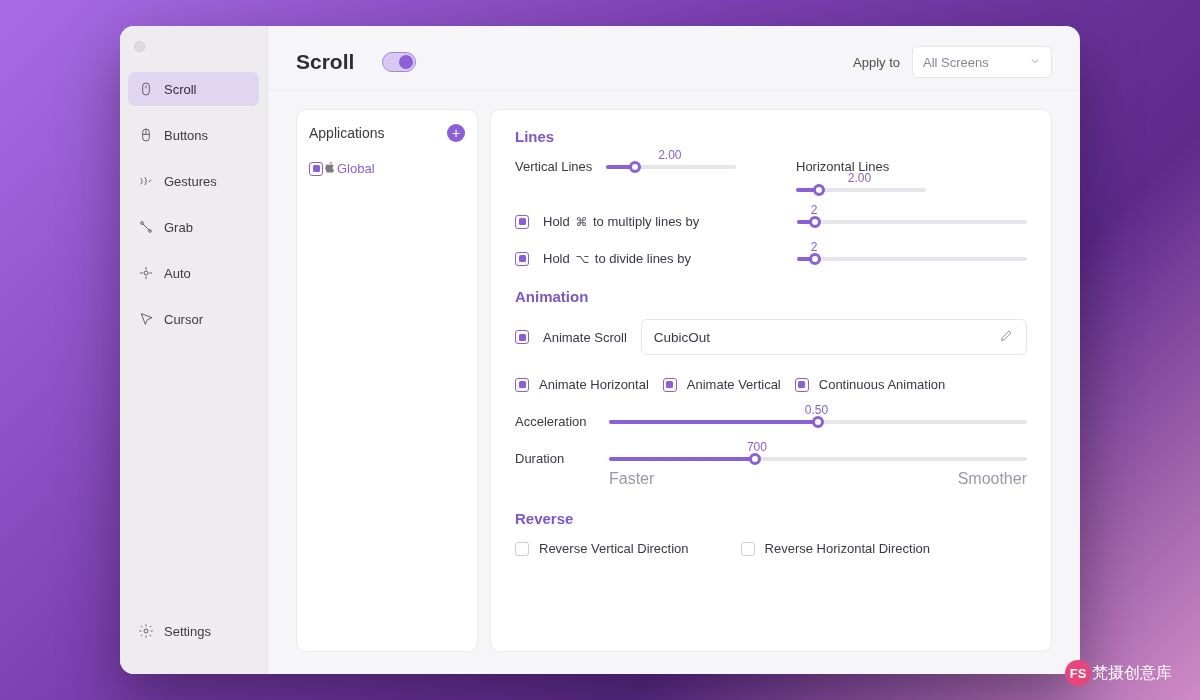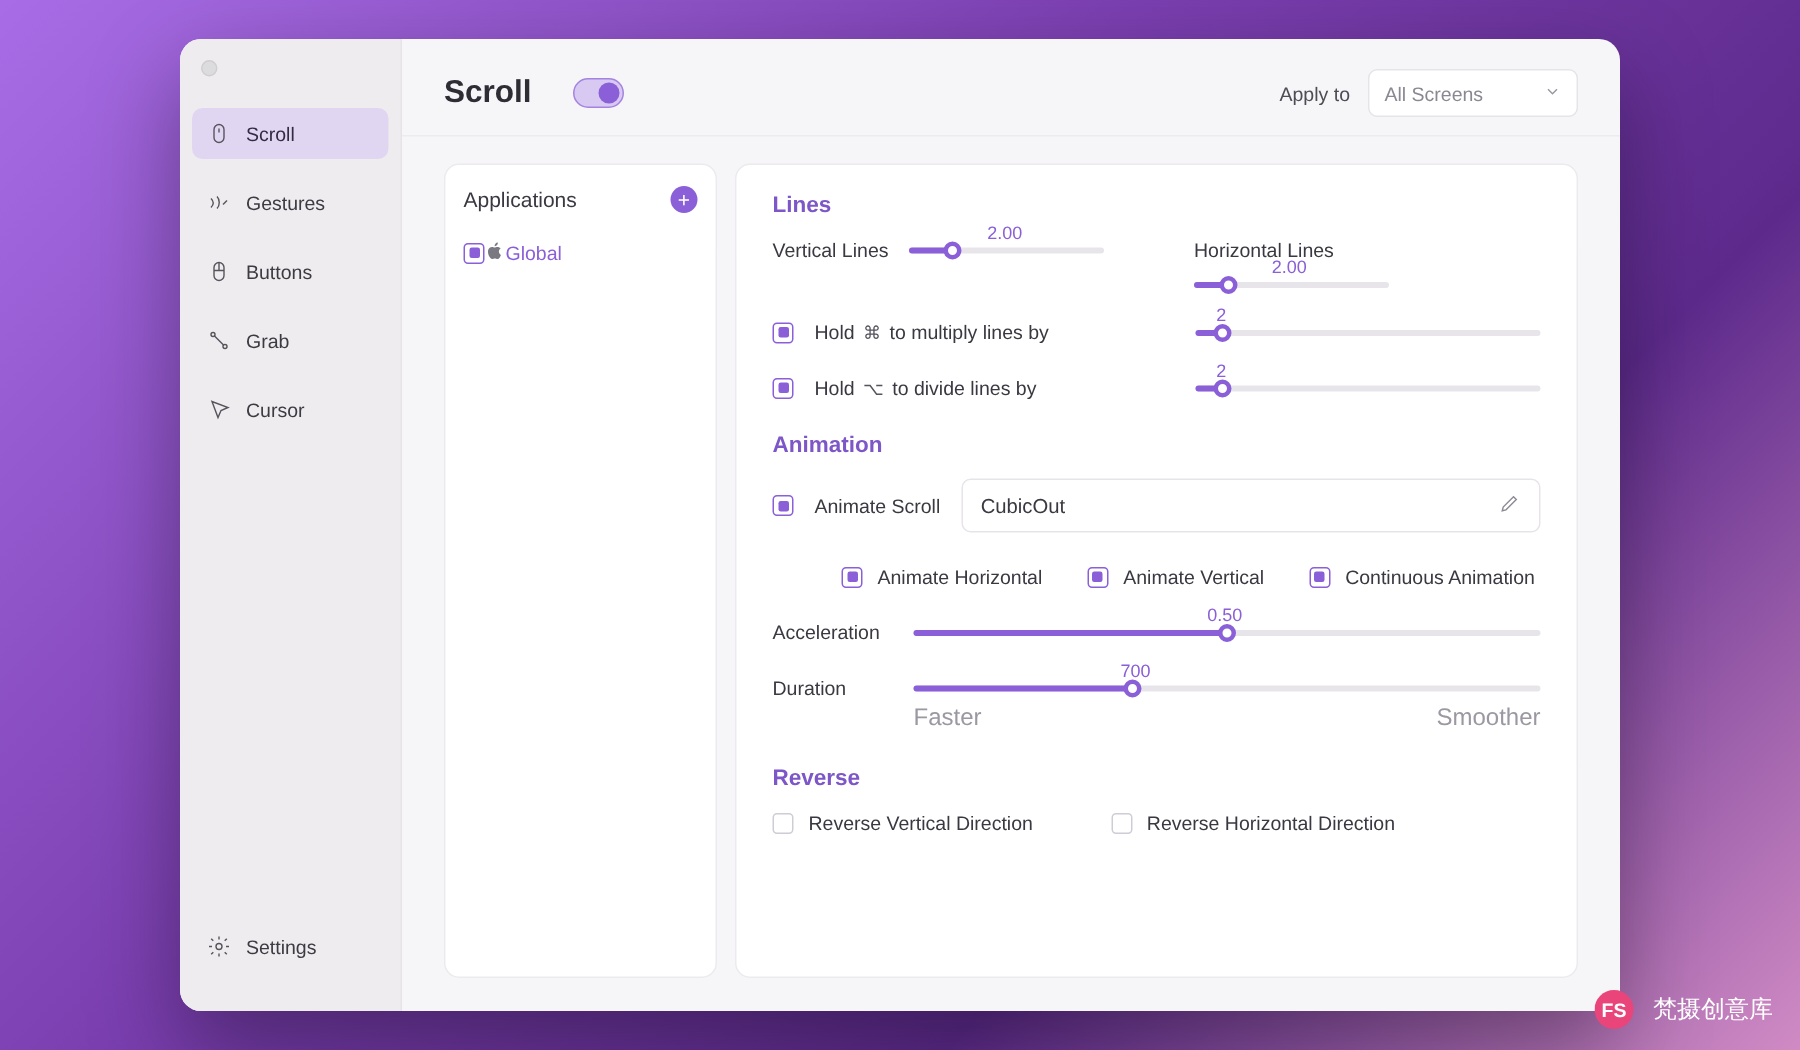--- a/index.html
+++ b/index.html
@@ -80,27 +80,27 @@
   .slider{ height:4px; background:#e7e5ea; border-radius:4px; position:relative; }
   .slider .fill{ position:absolute; left:0; top:0; bottom:0; background:#8a5fd8; border-radius:4px;}
   .slider .thumb{ position:absolute; top:50%; width:12px; height:12px; border-radius:50%; background:#fff; border:3px solid #8a5fd8; transform:translate(-50%,-50%); }
   .two-col{ display:flex; gap:50px; }
   .col{ flex:1; }
   .select-field{
     flex:1; height:36px; background:#fff; border:1px solid #e6e4e9; border-radius:6px;
     display:flex; align-items:center; justify-content:space-between; padding:0 12px; font-size:13.5px; color:#3a3841; cursor:pointer;
   }
   .pencil svg{ width:15px; height:15px; stroke:#8d8a95; fill:none; stroke-width:1.5;}
-  .tri-col{ display:flex; gap:30px;margin-left:46px; }
+  .tri-col{ display:flex; gap:14px; }
   .hint-row{ display:flex; justify-content:space-between; font-size:16px; color:#9b98a2; margin-top:-18px; margin-left:94px;}
   .section-gap{ margin-top:10px; }
 
   
   .badge{
-    position:fixed; right:18px; bottom:14px; display:flex; align-items:center; gap:13px;
+    position:fixed; right:28px; bottom:14px; display:flex; align-items:center; gap:1px;
     font-size:16px; color:#fff; font-weight:500;
   }
   .badge .logo{ width:26px; height:26px; border-radius:50%; background:#e9457a; display:flex; align-items:center; justify-content:center; font-weight:700; font-size:13px; color:#fff;}
 </style>
 </head>
 <body>
 
 <div class="window">
   <div class="traffic"><span></span></div>
 
@@ -111,46 +111,58 @@
             <svg viewBox="0 0 24 24">
               <rect x="7" y="3" width="10" height="18" rx="5"></rect>
               <line x1="12" y1="7" x2="12" y2="11"></line>
             </svg>
           </span>
         <span>Scroll</span>
       </div>
       <div class="nav-item">
         <span class="nav-icon">
             <svg viewBox="0 0 24 24">
+              <rect x="7" y="3" width="10" height="18" rx="5"></rect>
+              <line x1="12" y1="3" x2="12" y2="11"></line>
+              <line x1="7" y1="11" x2="17" y2="11"></line>
+            </svg>
+          </span>
+        <span>Buttons</span>
+      </div>
+      <div class="nav-item">
+        <span class="nav-icon">
+            <svg viewBox="0 0 24 24">
               <path d="M4 8c3 3 3 6 0 9"></path>
               <path d="M10 6c3 3 3 9 0 12"></path>
               <path d="M20 10l-4 4"></path>
             </svg>
           </span>
         <span>Gestures</span>
       </div>
       <div class="nav-item">
         <span class="nav-icon">
             <svg viewBox="0 0 24 24">
-              <rect x="7" y="3" width="10" height="18" rx="5"></rect>
-              <line x1="12" y1="3" x2="12" y2="11"></line>
-              <line x1="7" y1="11" x2="17" y2="11"></line>
-            </svg>
-          </span>
-        <span>Buttons</span>
-      </div>
-      <div class="nav-item">
-        <span class="nav-icon">
-            <svg viewBox="0 0 24 24">
               <circle cx="6" cy="6" r="2"></circle>
               <circle cx="18" cy="18" r="2"></circle>
               <line x1="7.5" y1="7.5" x2="16.5" y2="16.5"></line>
             </svg>
           </span>
         <span>Grab</span>
+      </div>
+      <div class="nav-item">
+        <span class="nav-icon">
+            <svg viewBox="0 0 24 24">
+              <circle cx="12" cy="12" r="3"></circle>
+              <line x1="12" y1="3" x2="12" y2="7"></line>
+              <line x1="12" y1="17" x2="12" y2="21"></line>
+              <line x1="3" y1="12" x2="7" y2="12"></line>
+              <line x1="17" y1="12" x2="21" y2="12"></line>
+            </svg>
+          </span>
+        <span>Auto</span>
       </div>
       <div class="nav-item">
         <span class="nav-icon">
             <svg viewBox="0 0 24 24">
               <path d="M5 4l6 16 3-7 7-3z"></path>
             </svg>
           </span>
         <span>Cursor</span>
       </div>
     </div>

